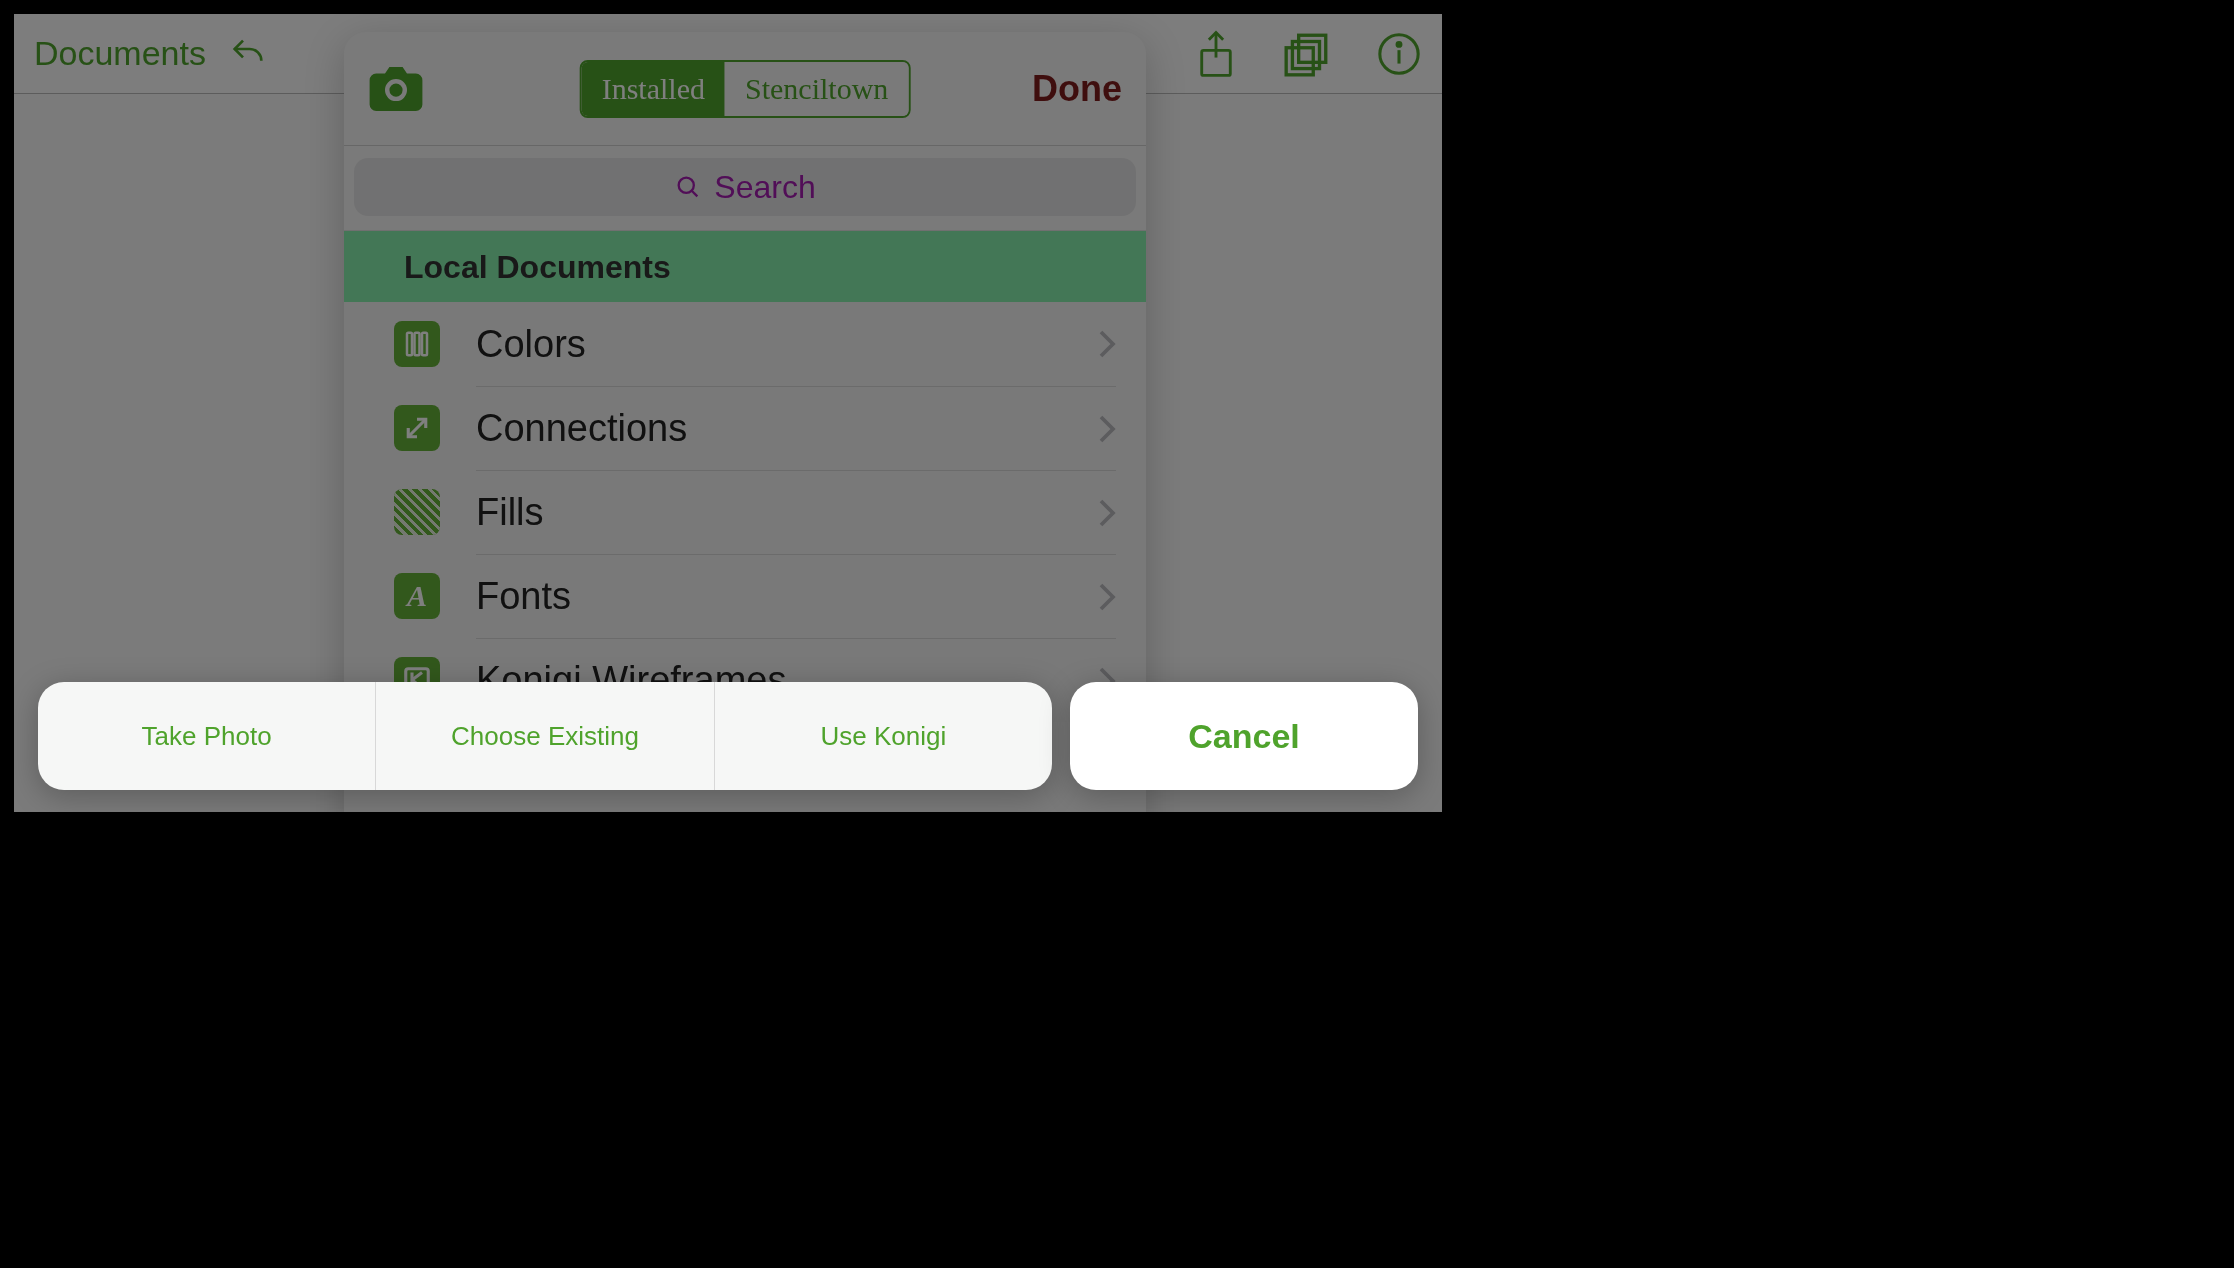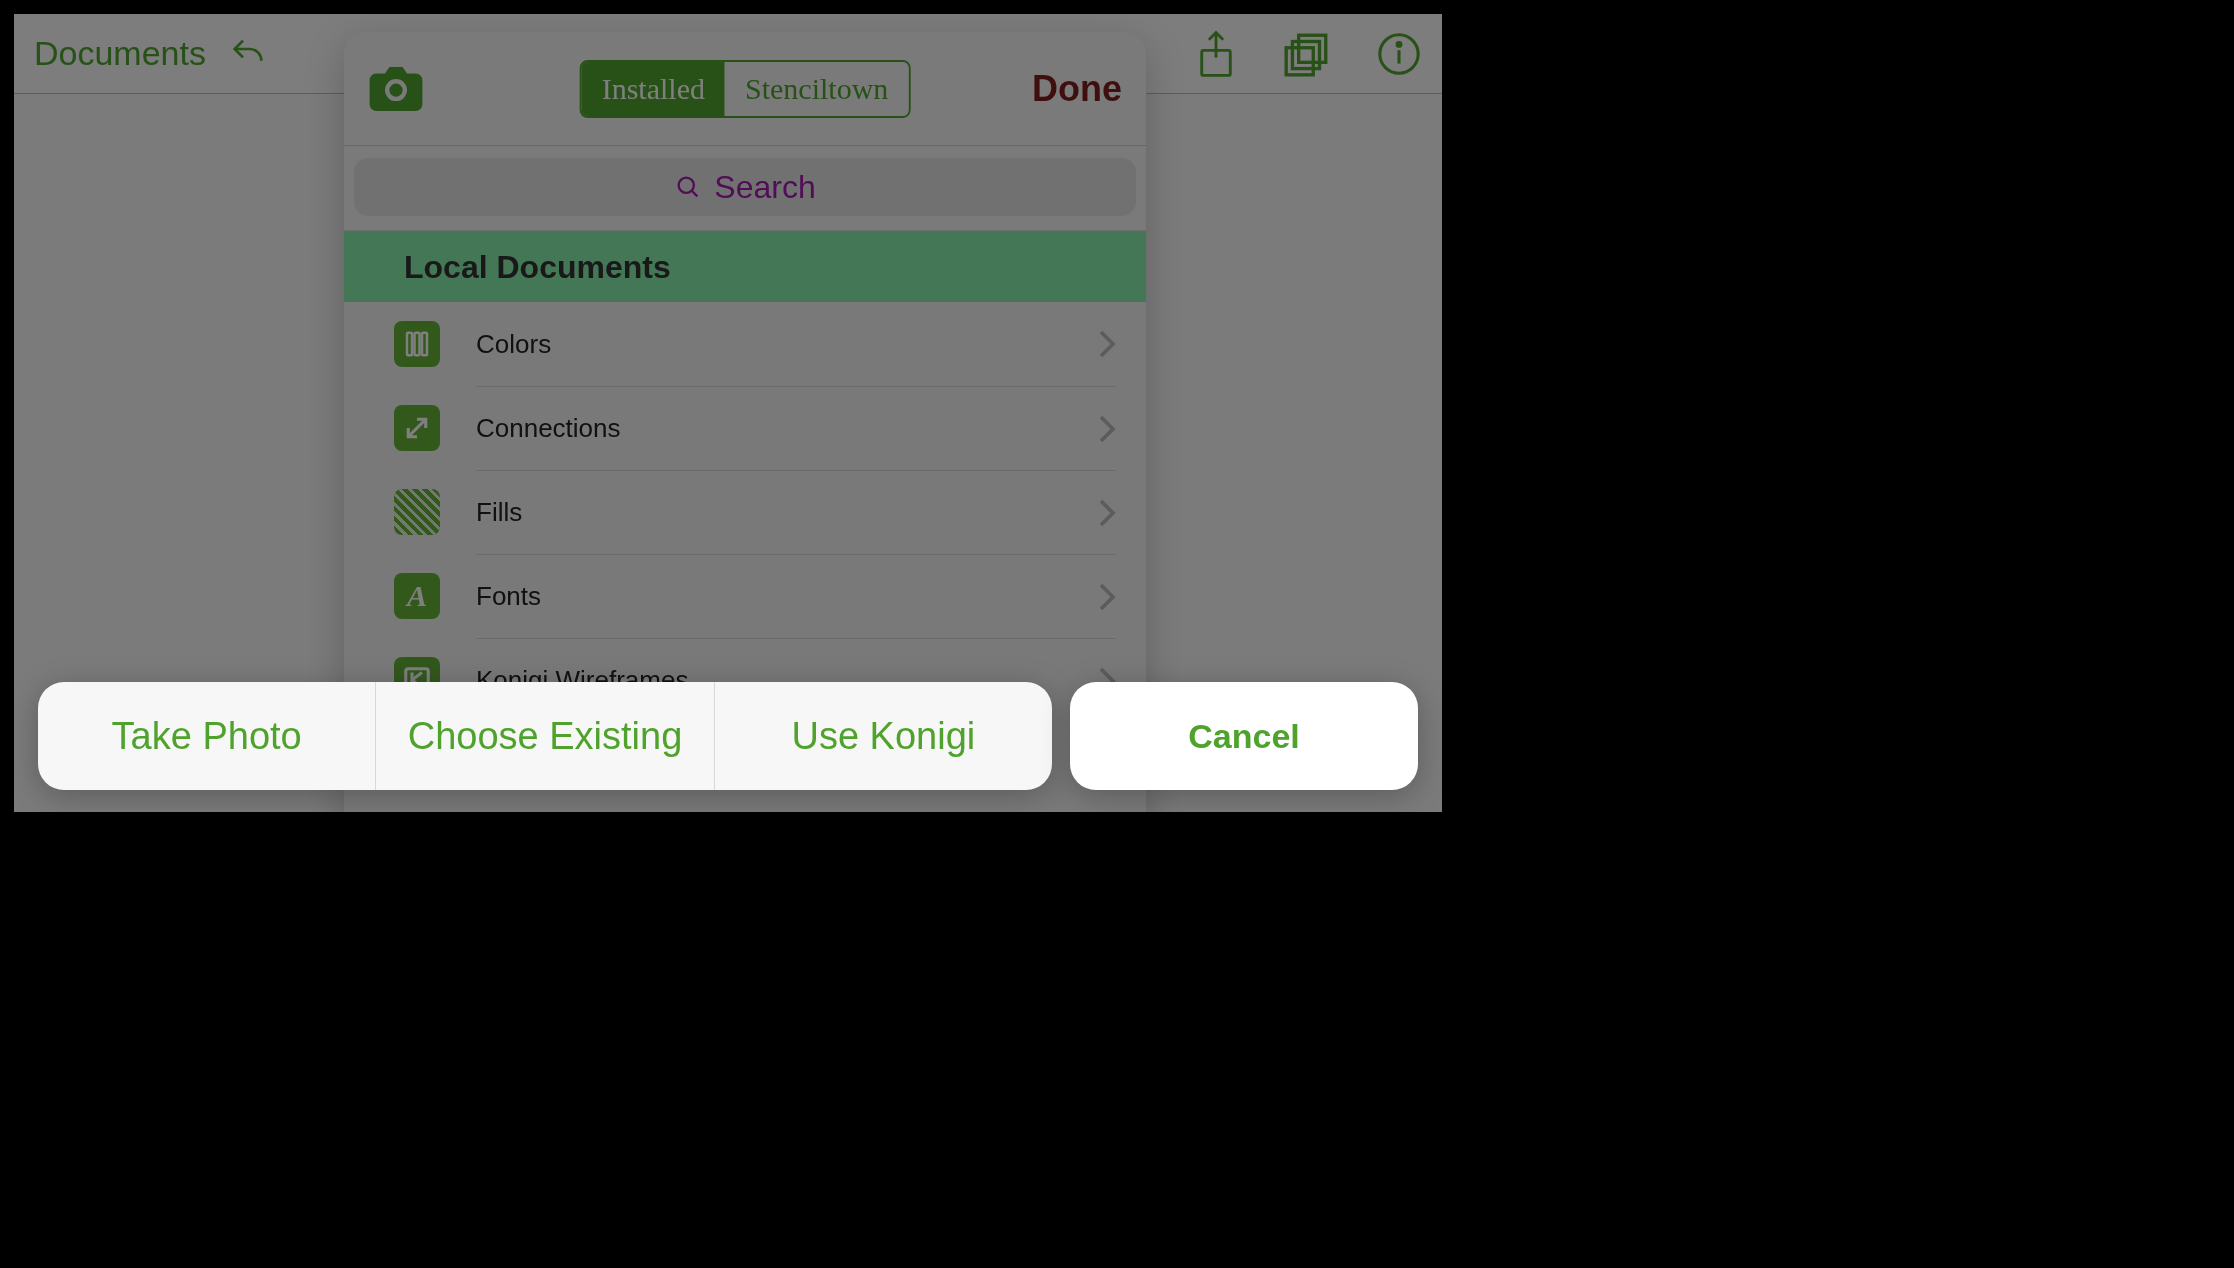--- a/index.html
+++ b/index.html
@@ -104,40 +104,40 @@
     .row .icon-box {
       width: 46px; height: 46px; border-radius: 8px;
       background:#64b138; display:flex; align-items:center; justify-content:center;
       color:#fff; flex: 0 0 46px;
     }
     .row .row-inner {
       flex:1; display:flex; align-items:center; height:100%;
       margin-left: 36px;
       justify-content:space-between;
     }
-    .row .label { font-size: 26px; color:#222; }
+    .row .label { font-size: 38px; color:#222; }
     .row .chev { color:#b8b8bc; }
 
     
     .actionsheet {
       position:absolute; left: 24px; right: 24px; bottom: 22px;
       display:flex; gap: 18px;
     }
     .as-group {
       flex: 1;
       display:flex;
       background:#f6f7f6;
       border-radius: 26px;
       overflow:hidden;
       box-shadow: 0 6px 30px rgba(0,0,0,0.25);
       height: 108px;
     }
     .as-btn {
       flex:1; display:flex; align-items:center; justify-content:center;
-      font-size: 38px; color:#4fa32c;text-align:right;
+      font-size: 26px; color:#4fa32c;text-align:right;
     }
     .as-btn + .as-btn { border-left: 1px solid #d8d8d8; }
     .as-cancel {
       width: 348px; height: 108px;
       background:#fff; border-radius: 26px;
       display:flex; align-items:center; justify-content:center;
       font-size: 34px; font-weight:600; color:#4fa32c;
       box-shadow: 0 6px 30px rgba(0,0,0,0.25);
     }
 

